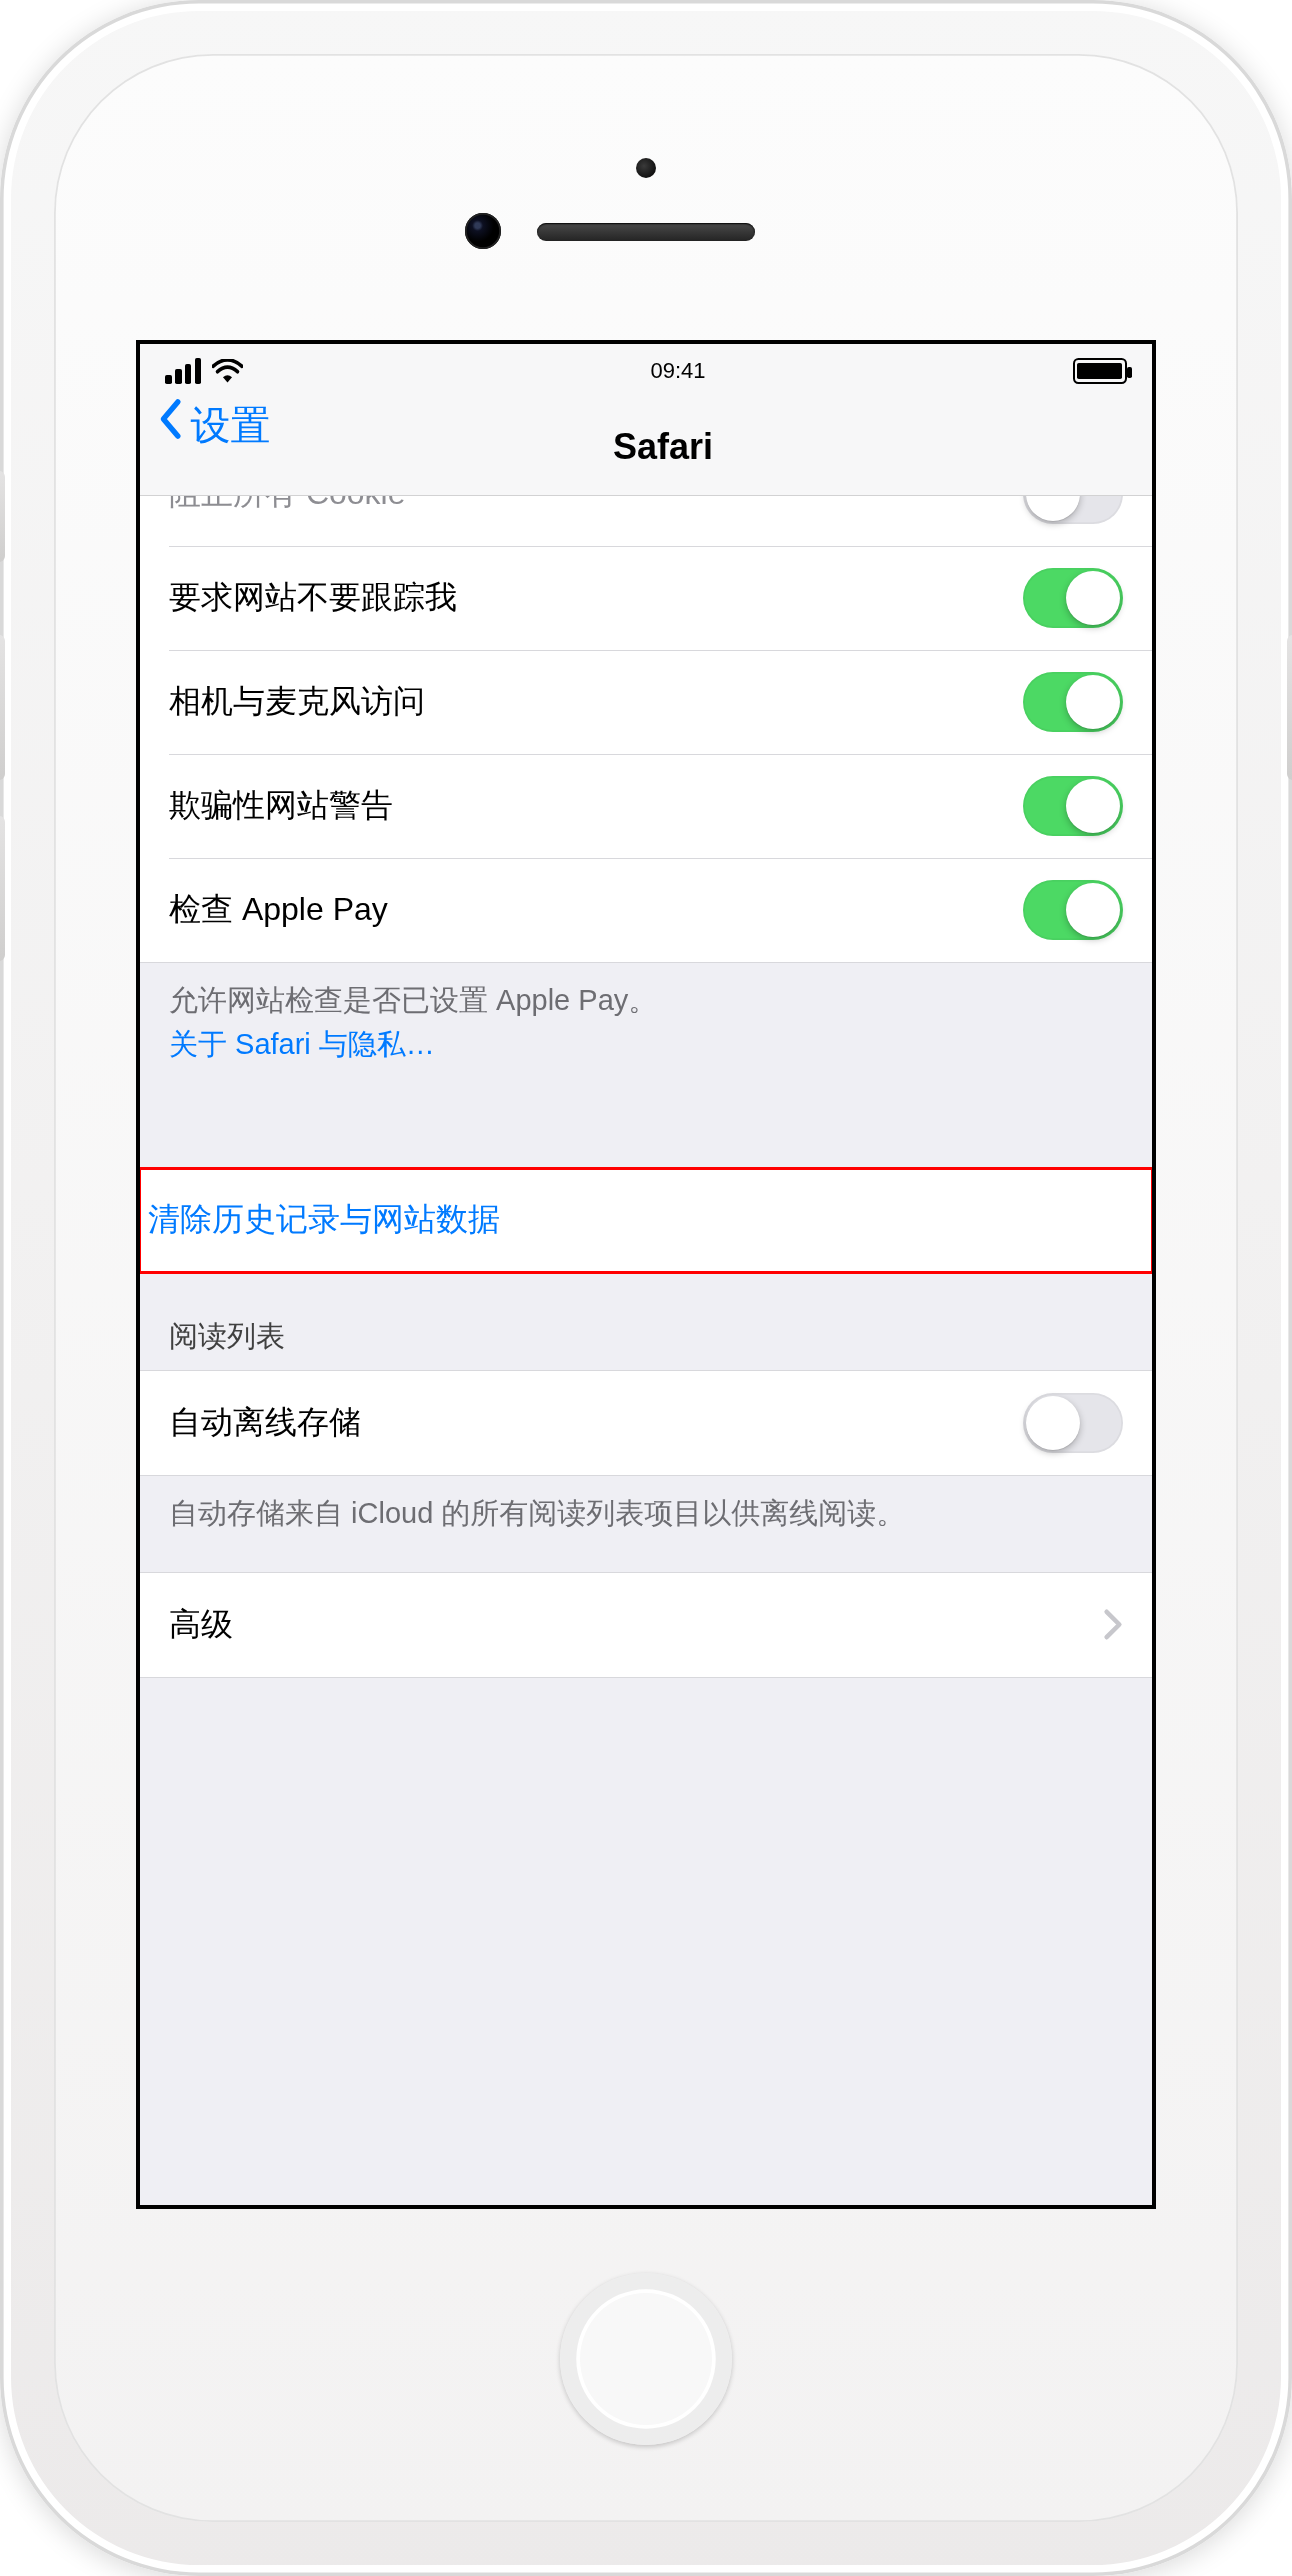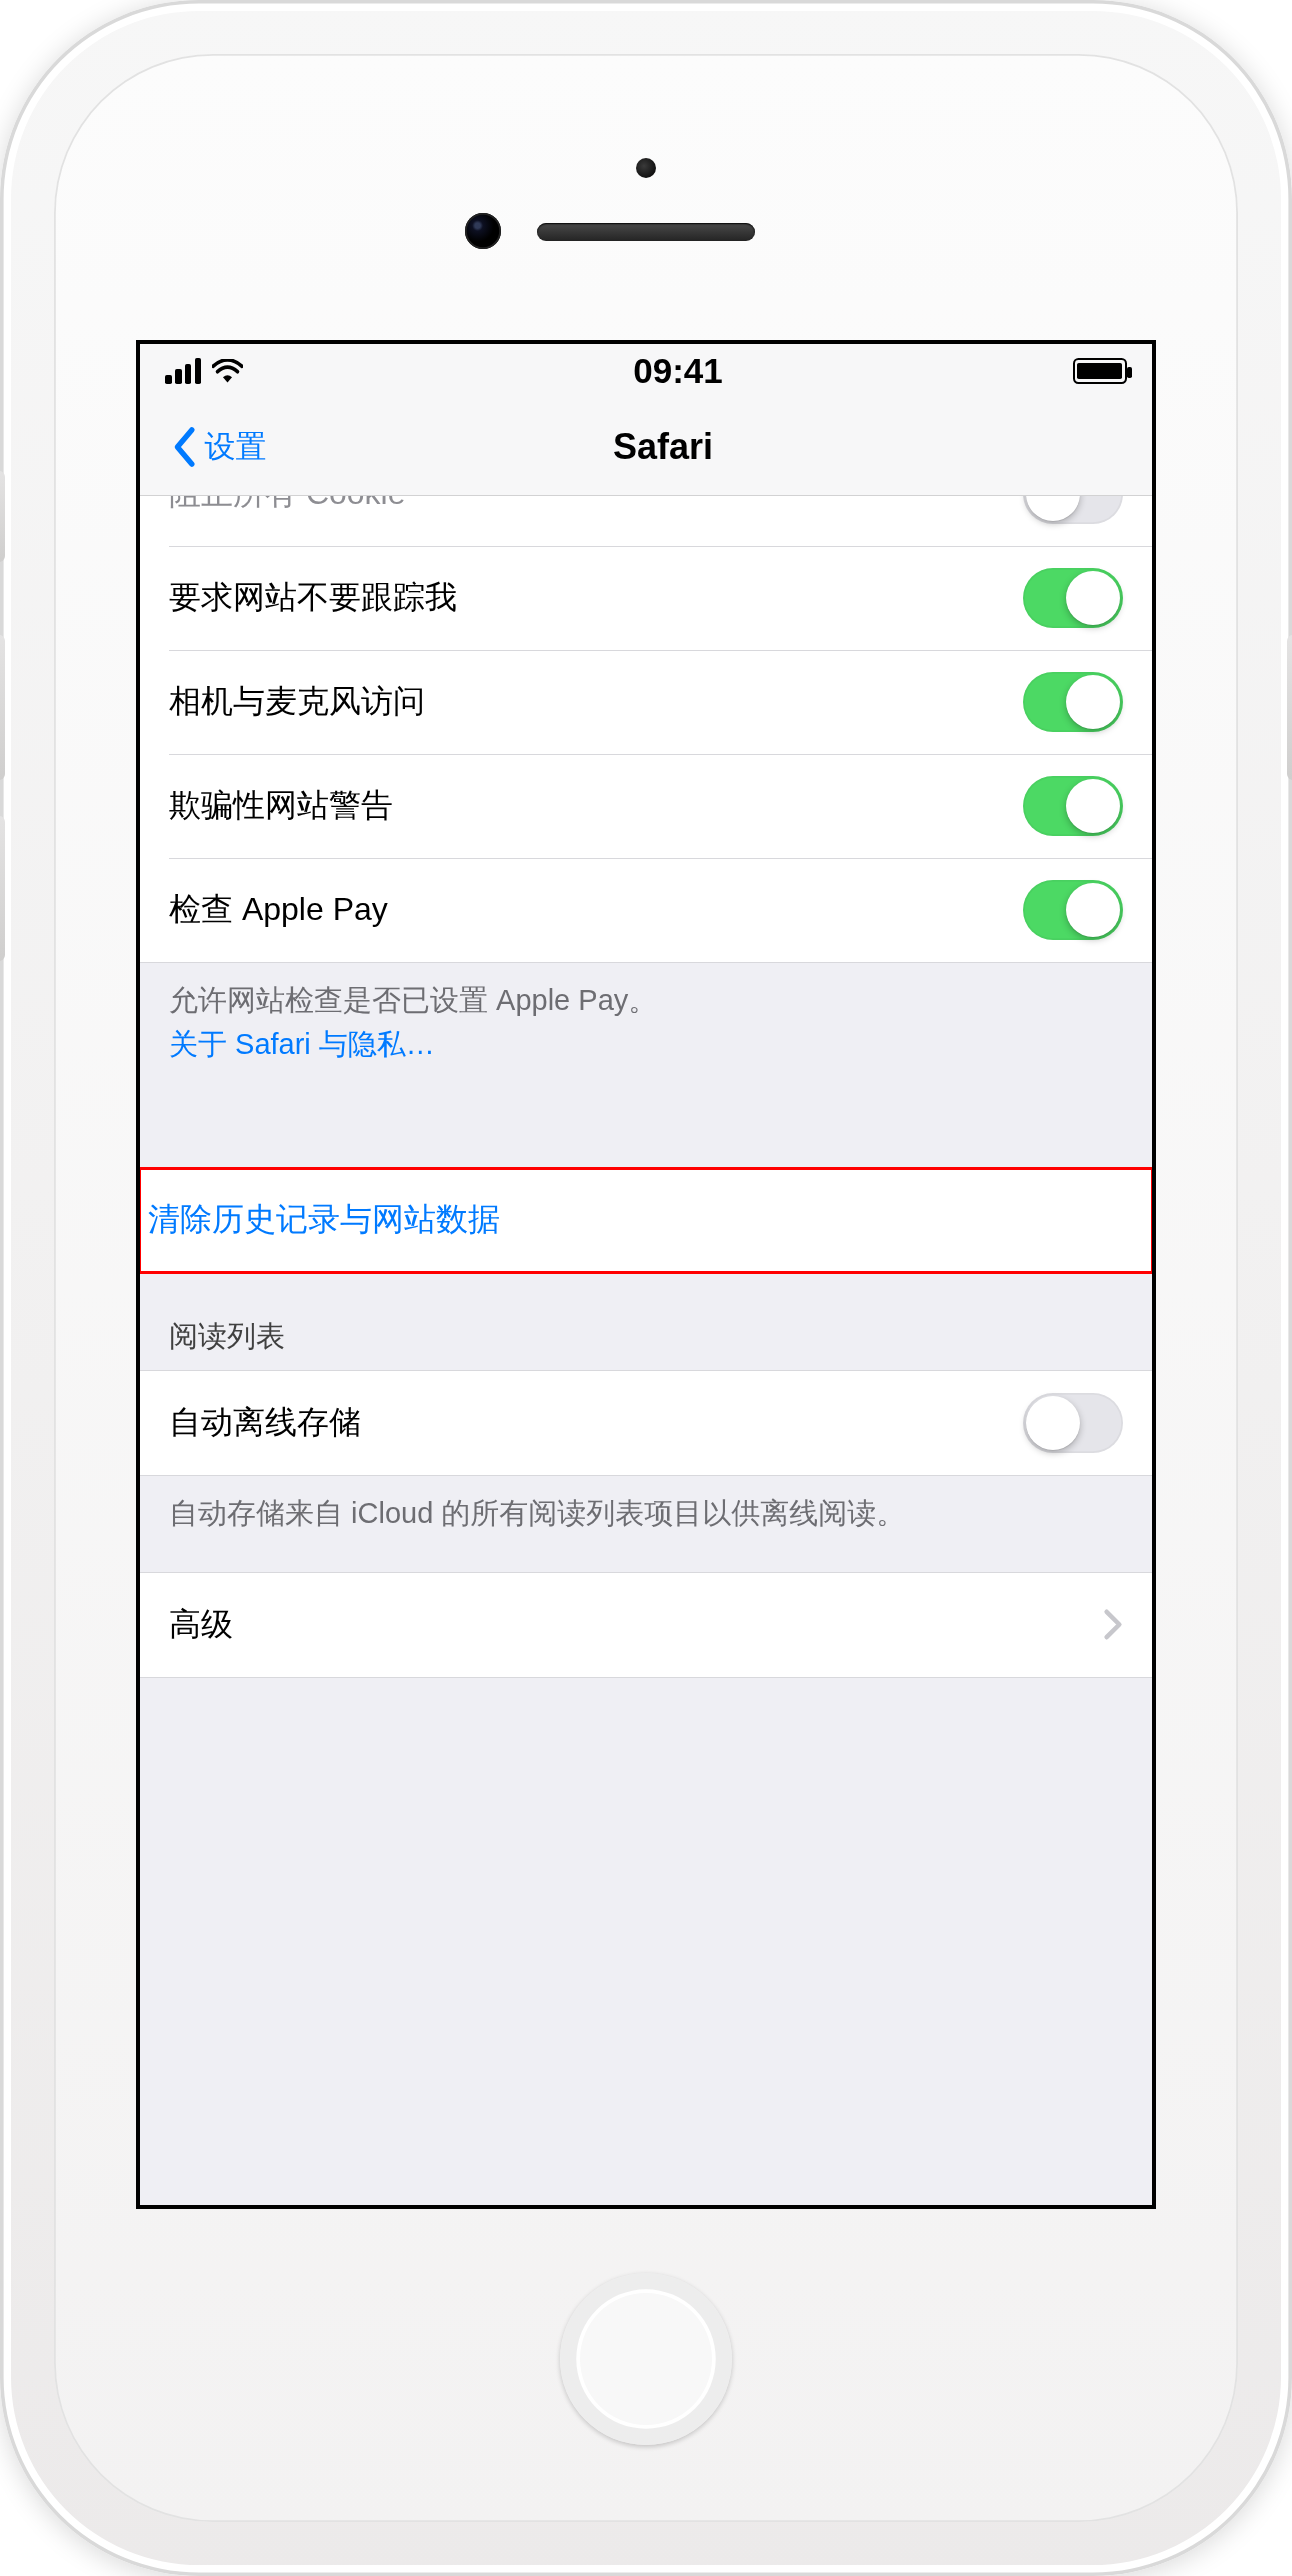--- a/index.html
+++ b/index.html
@@ -106,35 +106,35 @@
   .signal span:nth-child(2){height:14.5px;}
   .signal span:nth-child(3){height:20px;}
   .signal span:nth-child(4){height:25.4px;}
   .wifi-icon { width:31px; height:23.6px; }
   .battery {
     width:54px; height:25.4px; border:2.7px solid #000; border-radius:5.4px;
     position:relative;
   }
   .battery::after{content:"";position:absolute;right:-7.3px;top:6.3px;width:4.5px;height:11px;background:#000;border-radius:1.8px;}
   .battery-fill{position:absolute;inset:2.7px;background:#000;border-radius:1.8px;}
-  .time { font-size:35px; font-weight:700;margin-left:40px; }
+  .time { font-size:22px; font-weight:400;margin-left:40px; }
 
   
   .nav-bar {
     position: relative;
     height: 98px;
     background: #f7f7f8;
     border-bottom: 0.9px solid rgba(0,0,0,.15);
     display:flex; align-items:center; justify-content:center;
   }
   .nav-title { font-size:36px; font-weight:600; color:#000;margin-left:34px; }
   .nav-back {
-    position:absolute; left:32px; top:0; bottom:0;
-    display:flex; align-items:center; gap:5.4px;
-    color:#007aff; font-size:31px;
+    position:absolute; left:18px; top:0; bottom:0;
+    display:flex; align-items:flex-start; gap:5.4px;
+    color:#007aff; font-size:40px;
   }
   .nav-back svg { width:27px; height:42px; }
 
   
   .content {
     position:absolute; top:152px; left:0; right:0; bottom:0;
     overflow:hidden;
   }
   .scroll-inner {
     position:relative;

